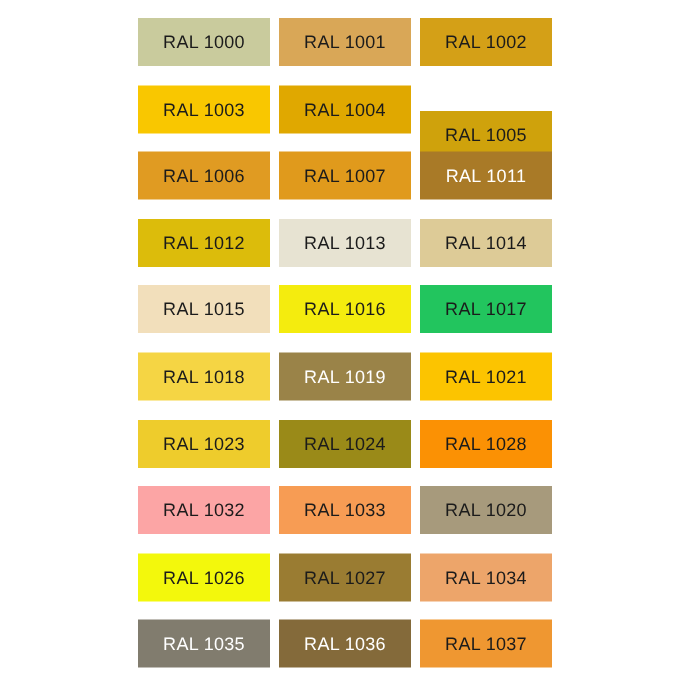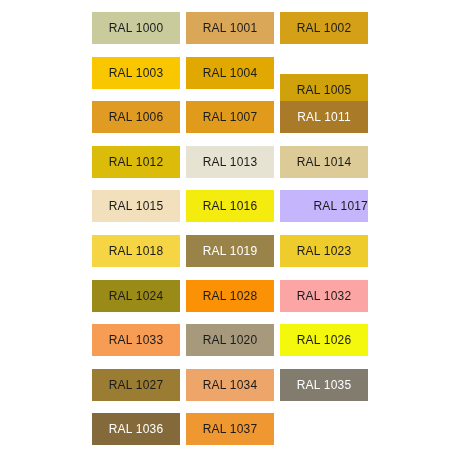--- a/index.html
+++ b/index.html
@@ -95,28 +95,31 @@
       </div>
       <div class="swatch dark-text" style="background-color: rgb(221, 203, 151);">
         <span class="swatch-label">RAL 1014</span>
       </div>
       <div class="swatch dark-text" style="background-color: rgb(242, 223, 187);">
         <span class="swatch-label">RAL 1015</span>
       </div>
       <div class="swatch dark-text" style="background-color: rgb(244, 236, 14);">
         <span class="swatch-label">RAL 1016</span>
       </div>
-      <div class="swatch dark-text" style="background-color: #c4b5fd; justify-content: flex-end;">
+      <div class="swatch dark-text" style="background-color: #22c55e;">
         <span class="swatch-label">RAL 1017</span>
       </div>
       <div class="swatch dark-text" style="background-color: rgb(245, 213, 68); text-align: right;">
         <span class="swatch-label">RAL 1018</span>
       </div>
       <div class="swatch light-text" style="background-color: rgb(154, 131, 72);">
         <span class="swatch-label">RAL 1019</span>
+      </div>
+      <div class="swatch dark-text" style="background-color: rgb(252, 196, 0);">
+        <span class="swatch-label">RAL 1021</span>
       </div>
       <div class="swatch dark-text" style="background-color: rgb(238, 204, 44);">
         <span class="swatch-label">RAL 1023</span>
       </div>
       <div class="swatch dark-text" style="background-color: rgb(154, 138, 24);">
         <span class="swatch-label">RAL 1024</span>
       </div>
       <div class="swatch dark-text" style="background-color: rgb(251, 145, 4);">
         <span class="swatch-label">RAL 1028</span>
       </div>

